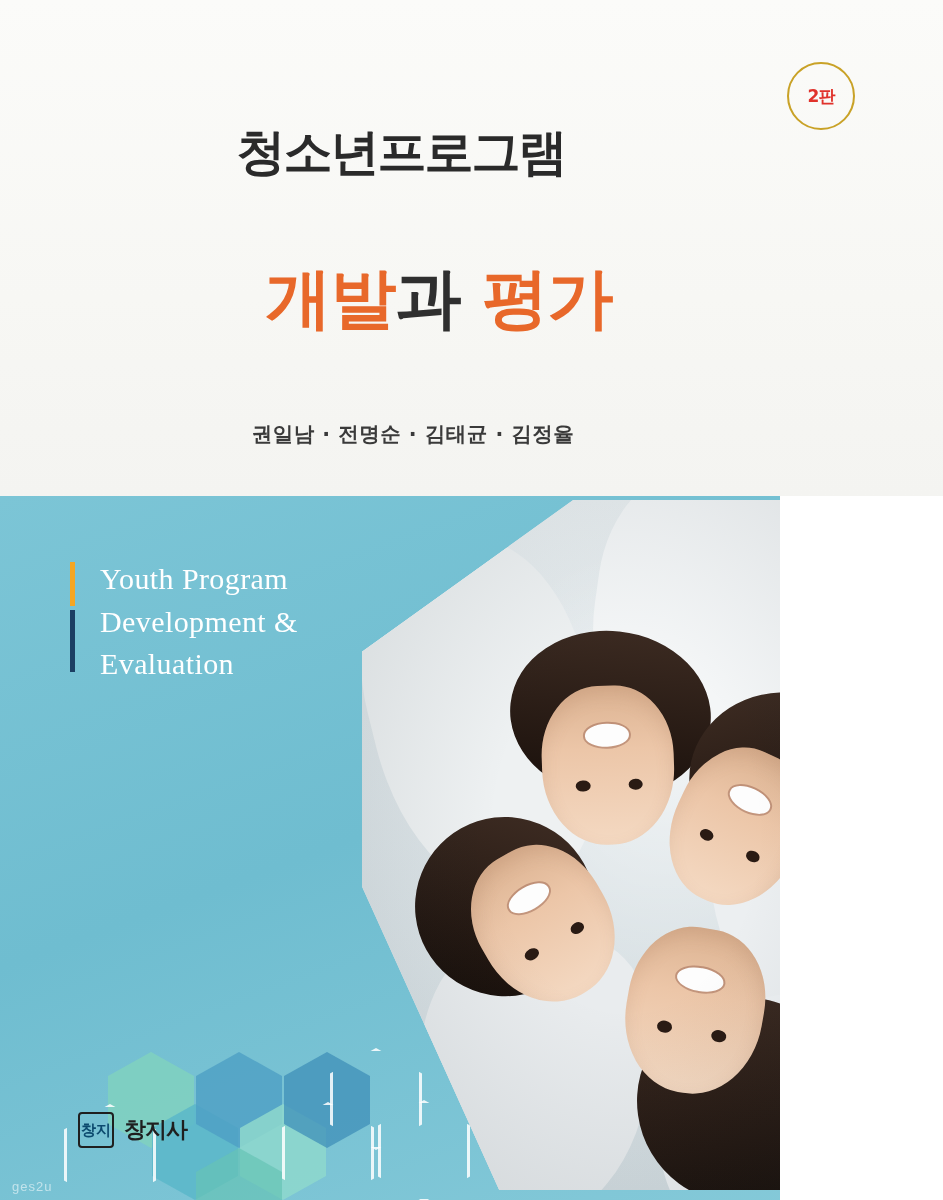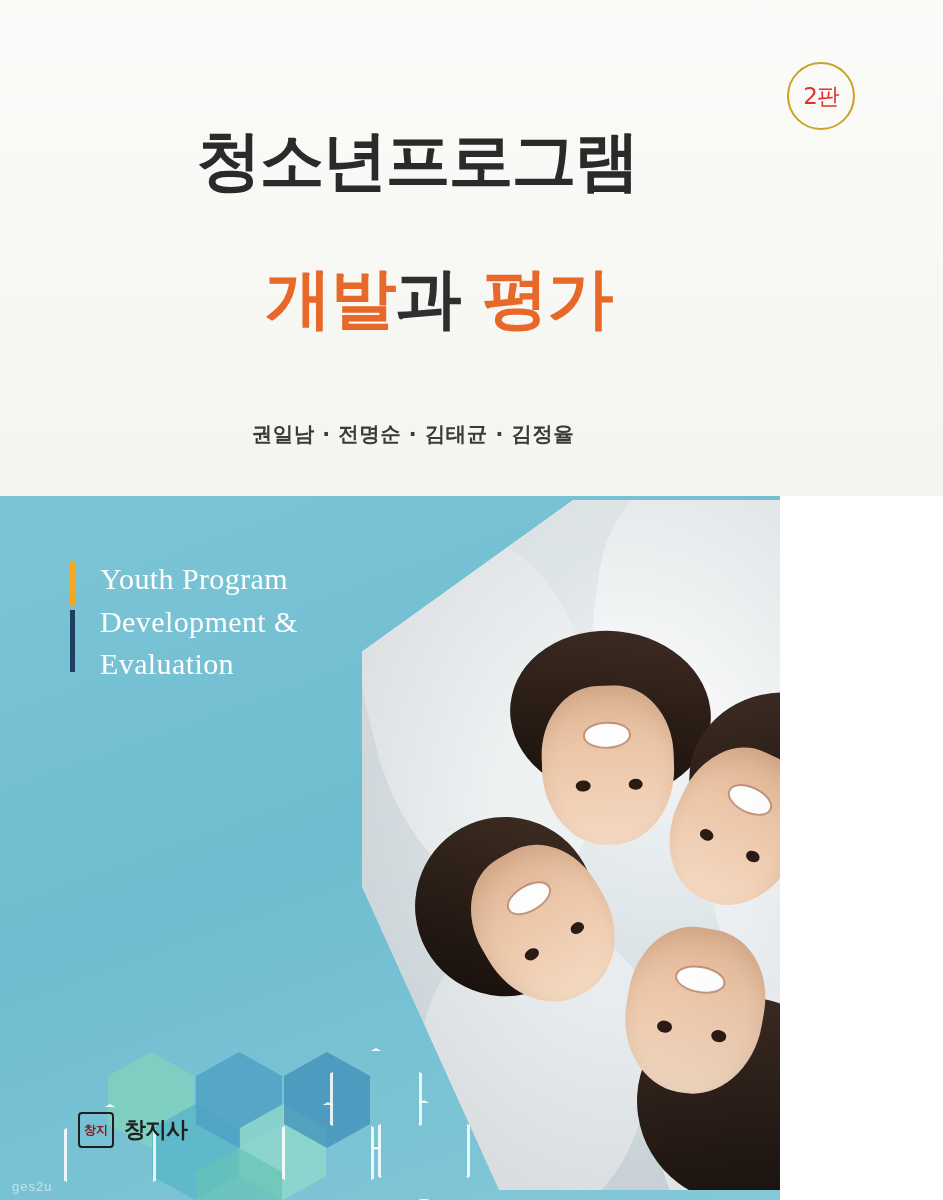--- a/index.html
+++ b/index.html
@@ -41,36 +41,36 @@
     height: 68px;
     border-radius: 50%;
     border: 2.5px solid #c9a227;
     display: flex;
     align-items: center;
     justify-content: center;
     box-sizing: border-box;
   }
   .edition-badge span {
     font-family: "DejaVu Sans", sans-serif;
-    font-size: 23px;
-    font-weight: normal;
+    font-size: 17px;
+    font-weight: bold;
     color: #e0322b;
     letter-spacing: -1px;
     line-height: 1;
   }
 
   
   .title-main {
     position: absolute;
-    left: 16px;
+    left: 0;
     top: 128px;
     width: 802px;
     text-align: center;
     font-family: "DejaVu Sans", sans-serif;
-    font-size: 65px;
+    font-size: 49px;
     font-weight: bold;
     color: #2a2a2a;
     letter-spacing: -2px;
     line-height: 1;
   }
 
   .title-sub {
     position: absolute;
     left: 0;
     top: 266px;
@@ -251,23 +251,23 @@
     border: 2.5px solid #1f1f1f;
     border-radius: 4px;
     display: flex;
     align-items: center;
     justify-content: center;
     box-sizing: border-box;
     background: transparent;
   }
   .pub-mark span {
     font-family: "DejaVu Sans", sans-serif;
-    font-size: 12px;
-    font-weight: bold;
-    color: #7f1d1d;
+    font-size: 15px;
+    font-weight: bold;
+    color: #0c4a6e;
     line-height: 1;
   }
   .pub-name {
     font-family: "DejaVu Sans", sans-serif;
     font-size: 22px;
     font-weight: bold;
     color: #1f1f1f;
     letter-spacing: -1px;
   }
 

